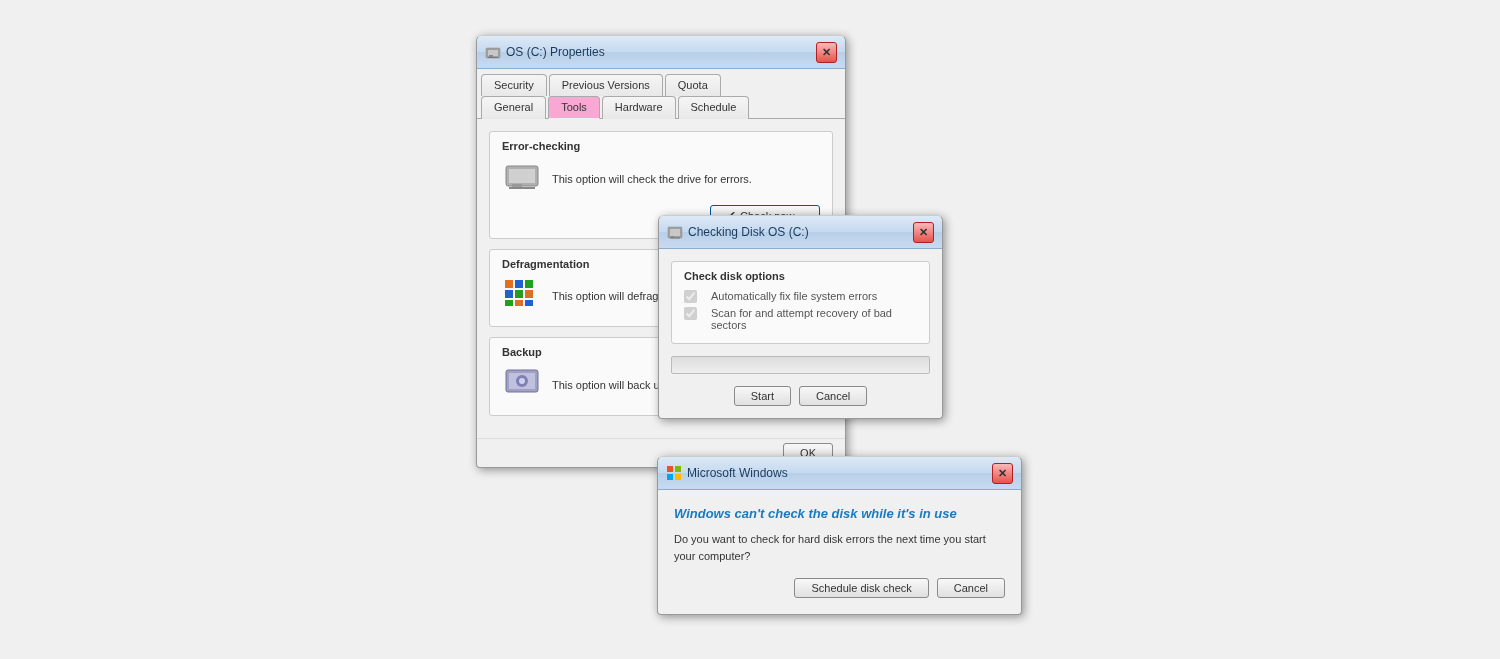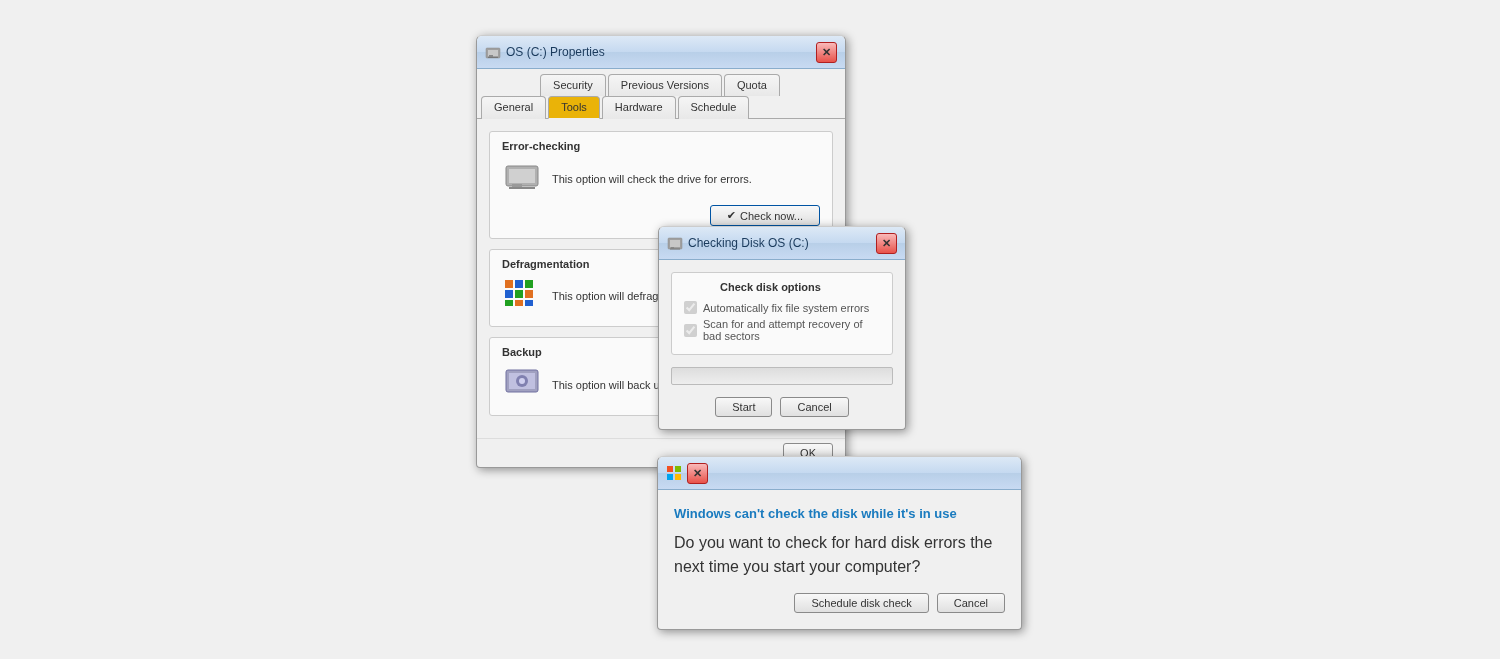--- a/index.html
+++ b/index.html
@@ -82,37 +82,36 @@
       cursor: pointer;
       background: linear-gradient(to bottom, #f5f5f5, #e8e8e8);
       margin-right: 2px;
       font-size: 11px;
       color: #333;
       position: relative;
       bottom: -1px;
     }
 
     .tab.active {
-      background: #eab308;
+      background: #f9a8d4;
       border-bottom: 1px solid #f0f0f0;
       font-weight: normal;
       z-index: 1;
     }
 
     .tab-bar-row1, .tab-bar-row2 {
       display: flex;
     }
 
     .tab-bar-container {
       background: #f0f0f0;
     }
 
     .tab-bar-row1 {
       padding: 4px 4px 0 4px;
-      justify-content: center;
     }
     .tab-bar-row2 {
       padding: 0 4px 0 4px;
       border-bottom: 1px solid #aaa;
     }
 
     .tab-content {
       padding: 12px;
     }
 
@@ -191,27 +190,26 @@
       padding: 8px 12px;
       background: #fafafa;
       margin-bottom: 12px;
     }
 
     .check-options-title {
       font-size: 11px;
       font-weight: bold;
       margin-bottom: 8px;
       color: #333;
-      margin-left: 36px;
     }
 
     .check-option {
       display: flex;
-      align-items: center;
-      gap: 6px;
+      align-items: flex-start;
+      gap: 14px;
       margin-bottom: 4px;
     }
 
     .check-option input[type="checkbox"] {
       margin: 0;
       width: 13px;
       height: 13px;
     }
 
     .check-option label {
@@ -249,24 +247,25 @@
 
     .ms-dialog-content {
       padding: 16px;
     }
 
     .ms-dialog-title {
       font-size: 13px;
       font-weight: bold;
       color: #1a7bbf;
       margin-bottom: 10px;
+      font-style: italic;
     }
 
     .ms-dialog-text {
-      font-size: 16px;
+      font-size: 11px;
       color: #333;
       line-height: 1.5;
       margin-bottom: 14px;
     }
 
     .ms-dialog-footer {
       display: flex;
       justify-content: flex-end;
       gap: 8px;
     }
@@ -379,21 +378,21 @@
         <div class="section-text truncated">This option will back u...</div>
       </div>
     </div>
   </div>
 
   <div class="dialog-footer">
     <button class="win-btn">OK</button>
   </div>
 </div>
 
-<div class="win-dialog" id="checking-disk-dialog" style="left:658px; top:226px; width:248px;">
+<div class="win-dialog" id="checking-disk-dialog" style="left:658px; top:215px; width:285px;">
   <div class="win-titlebar">
     <div class="win-titlebar-icon">
       <svg width="16" height="16" viewBox="0 0 16 16">
         <rect x="1" y="3" width="14" height="11" rx="1" fill="#a0a0a0" stroke="#888" stroke-width="0.5"></rect>
         <rect x="3" y="5" width="10" height="7" fill="#c8c8c8"></rect>
         <rect x="4" y="12" width="3" height="1.5" fill="#888"></rect>
         <rect x="3" y="13.5" width="10" height="1" fill="#777"></rect>
       </svg>
     </div>
     <span class="win-title">Checking Disk OS (C:)</span>
@@ -429,20 +428,21 @@
 <div class="win-dialog" id="ms-windows-dialog" style="left:657px; top:456px; width:365px;">
   <div class="win-titlebar">
     <div class="win-titlebar-icon">
       <svg width="16" height="16" viewBox="0 0 16 16">
         <rect x="1" y="1" width="6" height="6" fill="#f25022"></rect>
         <rect x="9" y="1" width="6" height="6" fill="#7fba00"></rect>
         <rect x="1" y="9" width="6" height="6" fill="#00a4ef"></rect>
         <rect x="9" y="9" width="6" height="6" fill="#ffb900"></rect>
       </svg>
     </div>
+    <span class="win-title">Microsoft Windows</span>
     <div class="win-close-btn">
       <span class="close-x">✕</span>
     </div>
   </div>
 
   <div class="ms-dialog-content">
     <div class="ms-dialog-title">Windows can't check the disk while it's in use</div>
     <div class="ms-dialog-text">Do you want to check for hard disk errors the next time you start your computer?</div>
     <div class="ms-dialog-footer">
       <button class="win-btn">Schedule disk check</button>

